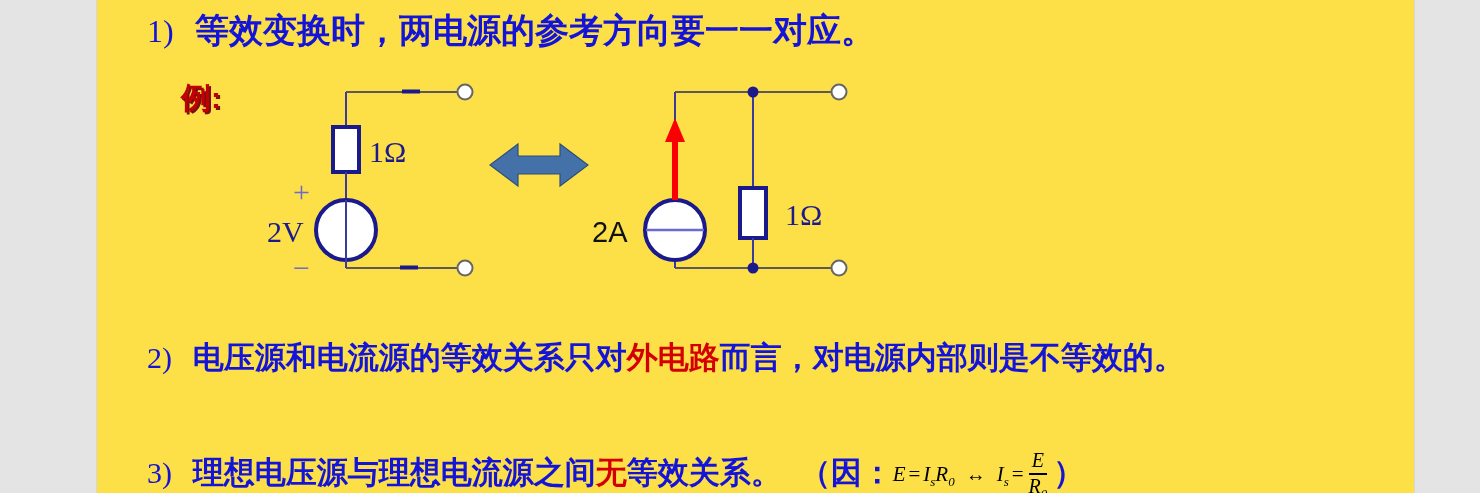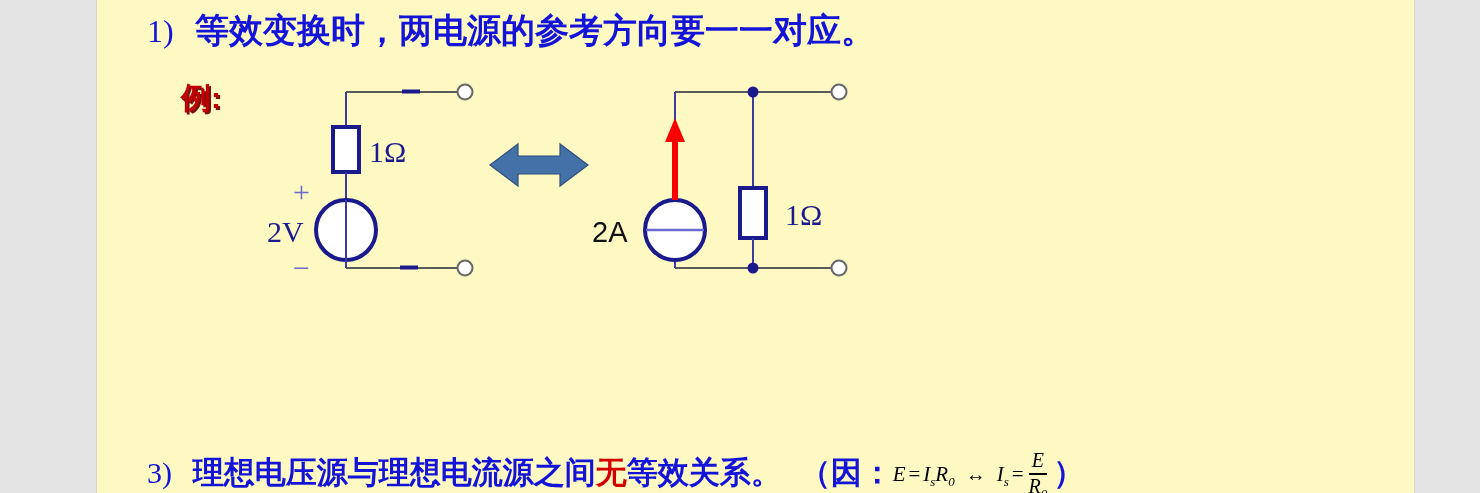--- a/index.html
+++ b/index.html
@@ -41,21 +41,21 @@
   }
   .gutter-rule.l { left: 96px; }
   .gutter-rule.r { left: 1414px; }
 
   
   #canvas {
     position: absolute;
     left: 97px; top: 0;
     width: 1317px;
     height: 493px;
-    background: #fef9c3;
+    background: #fde047;
   }
 
   
   .bullet {
     position: absolute;
     color: #1414d8;
     font-family: "Liberation Sans", sans-serif;
     font-weight: 700;
     white-space: nowrap;
     letter-spacing: 0px;
@@ -229,20 +229,24 @@
 
         <circle cx="742" cy="12" r="7.5" fill="#ffffff" stroke="#666666" stroke-width="2"></circle>
         <circle cx="742" cy="188" r="7.5" fill="#ffffff" stroke="#666666" stroke-width="2"></circle>
 
         <text x="495" y="162" font-family="Liberation Sans, sans-serif" font-size="29" fill="#111111">2A</text>
 
         <text x="688" y="145" font-family="Liberation Serif, serif" font-size="30" fill="#1a1a8c">1Ω</text>
       </g>
     </svg>
 
+    <div class="bullet" id="bullet-2">
+      <span class="num">2)</span>
+      <span style="margin-left:12px;">电压源和电流源的等效关系只对</span><span class="hl">外电路</span><span>而言，对电源内部则是不等效的。</span>
+    </div>
 
     <div class="bullet" id="bullet-3">
       <span class="num">3)</span>
       <span style="margin-left:12px;">理想电压源与理想电流源之间</span><span class="hl">无</span><span>等效关系。</span><span class="paren" style="margin-left:18px;">（因：</span><span class="math"><span>E</span><span class="op">=</span><span>I</span><span class="sub">s</span><span>R</span><span class="sub">0</span><span class="biarrow">↔</span><span>I</span><span class="sub">s</span><span class="op">=</span><span class="frac"><span class="top">E</span><span class="bar"></span><span class="bot"><span>R</span><span class="sub">0</span></span></span></span><span class="paren" style="margin-left:4px;">）</span>
     </div>
 
   </div>
 </div>
 
 </body></html>

